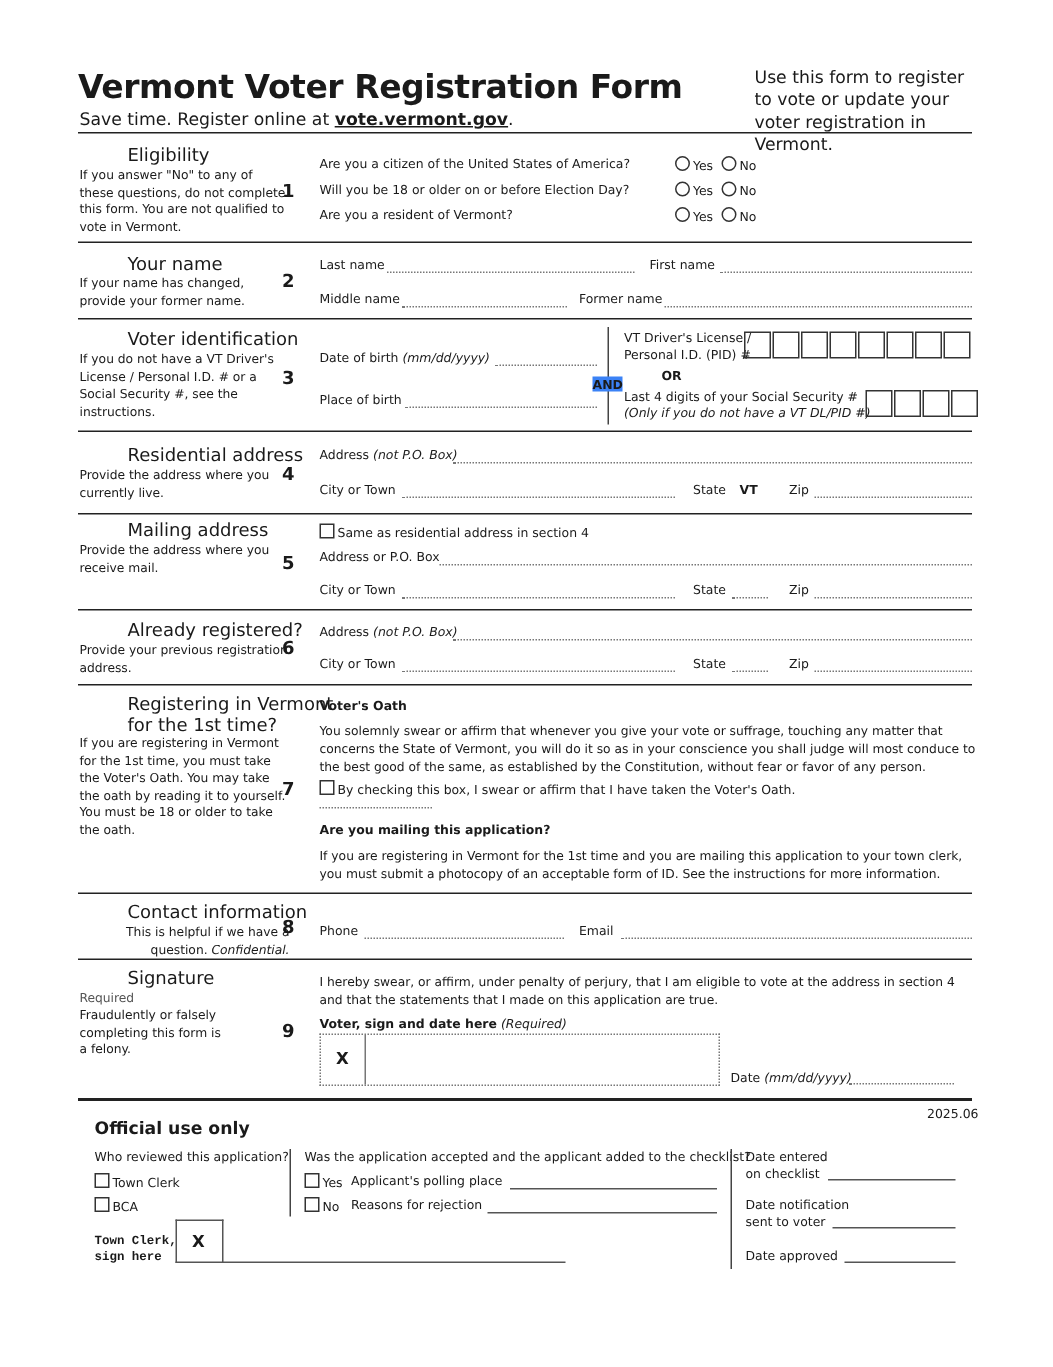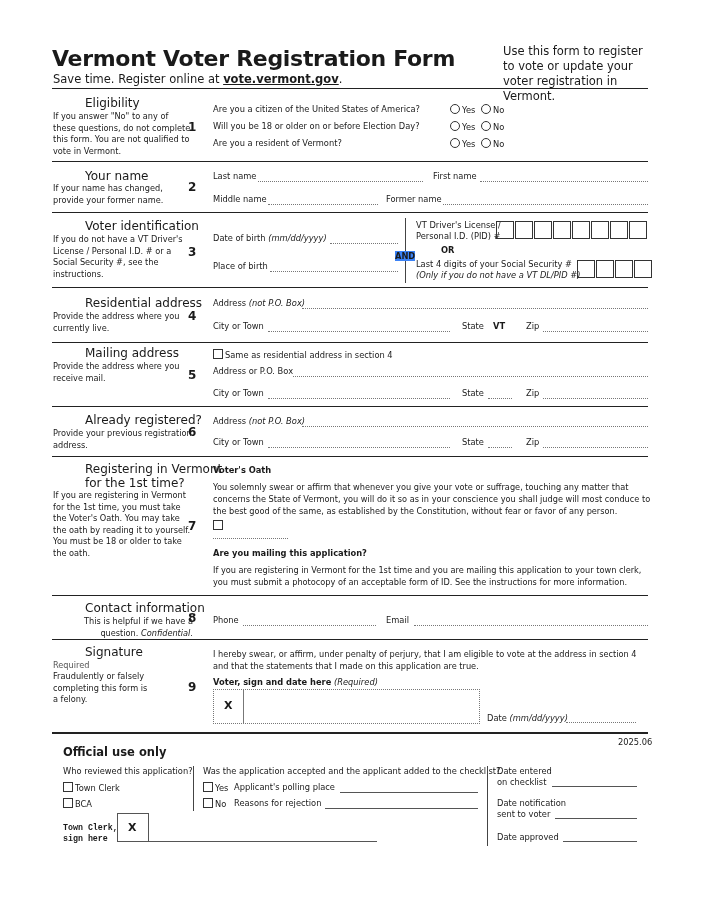--- a/index.html
+++ b/index.html
@@ -130,21 +130,21 @@
 <div class="line" style="left:488px; top:447px; width:24px;"></div>
 <div class="lbl" style="left:526px; top:437px;">Zip</div>
 <div class="line" style="left:543px; top:447px; width:105px;"></div>
 <div class="hr" style="top:456px;"></div>
 
 <div class="sec-title" style="top:462px;"><span>Registering in Vermont</span><br><span>for the 1st time?</span></div>
 <div class="sec-desc" style="top:490px;">If you are registering in Vermont for the 1st time, you must take the Voter's Oath. You may take the oath by reading it to yourself. You must be 18 or older to take the oath.</div>
 <div class="sec-num" style="top:519px;">7</div>
 <div class="lbl bold" style="left:213px; top:465px;text-align:right;">Voter's Oath</div>
 <div class="para" style="top:481px;">You solemnly swear or affirm that whenever you give your vote or suffrage, touching any matter that concerns the State of Vermont, you will do it so as in your conscience you shall judge will most conduce to the best good of the same, as established by the Constitution, without fear or favor of any person.</div>
-<div class="lbl" style="left:213px; top:520px;"><span class="chk"></span></div>
+<div class="lbl" style="left:213px; top:520px;"><span class="chk"></span><span>By checking this box, I swear or affirm that I have taken the Voter's Oath.</span></div>
 <div class="line" style="left:213px; top:538px; width:75px;"></div>
 <div class="lbl bold" style="left:213px; top:548px;">Are you mailing this application?</div>
 <div class="para" style="top:564px;">If you are registering in Vermont for the 1st time and you are mailing this application to your town clerk, you must submit a photocopy of an acceptable form of ID. See the instructions for more information.</div>
 <div class="hr" style="top:595px;"></div>
 
 <div class="sec-title" style="top:601px;">Contact information</div>
 <div class="sec-desc" style="top:616px;text-align:right;"><span>This is helpful if we have a question. </span><i>Confidential.</i></div>
 <div class="sec-num" style="top:611px;">8</div>
 <div class="lbl" style="left:213px; top:615px;">Phone</div>
 <div class="line" style="left:243px; top:625px; width:133px;"></div>

